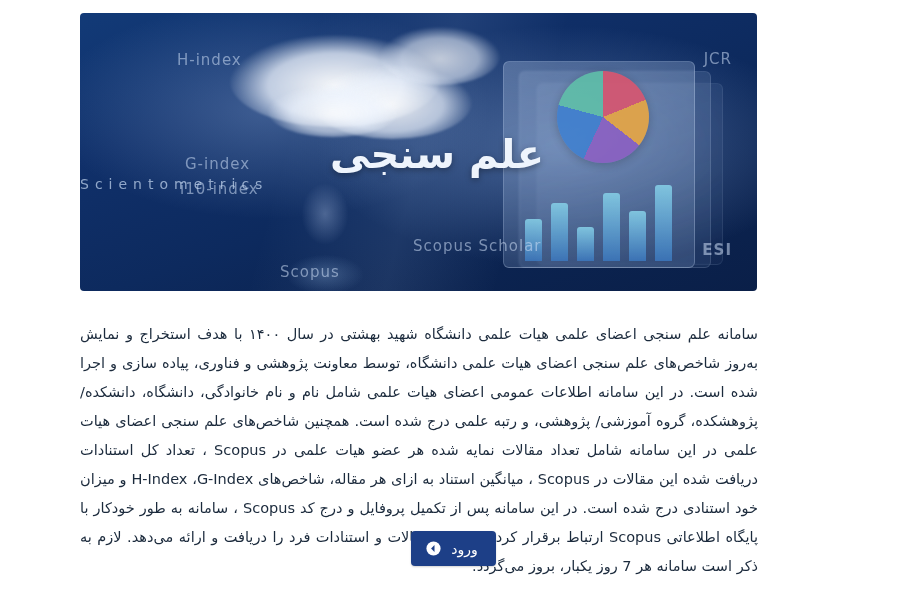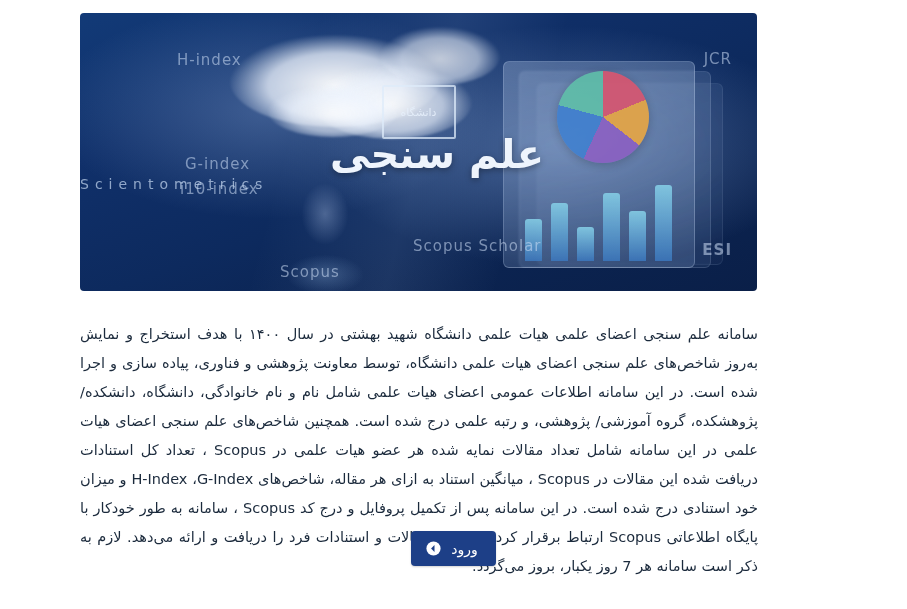--- a/index.html
+++ b/index.html
@@ -242,21 +242,20 @@
         <i style="height:76px"></i>
     </div>
 
     <div class="cloud c1"></div>
     <div class="cloud c2"></div>
     <div class="cloud c3"></div>
     <div class="cloud c4"></div>
 
     <div class="plant"></div>
 
-    <div class="emblem">دانشگاه</div>
     <div class="hero-title">علم سنجی</div>
     <div class="hero-sub">Scientometrics</div>
 
     <div class="idx h">H-index</div>
     <div class="idx g">G-index</div>
     <div class="idx i10">i10-index</div>
     <div class="idx gs">Scopus Scholar</div>
     <div class="idx sc">Scopus</div>
     <div class="idx jcr">JCR</div>
     <div class="idx esi">ESI</div>

